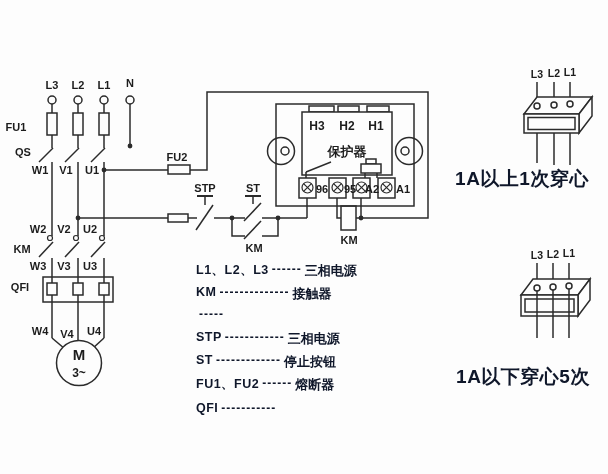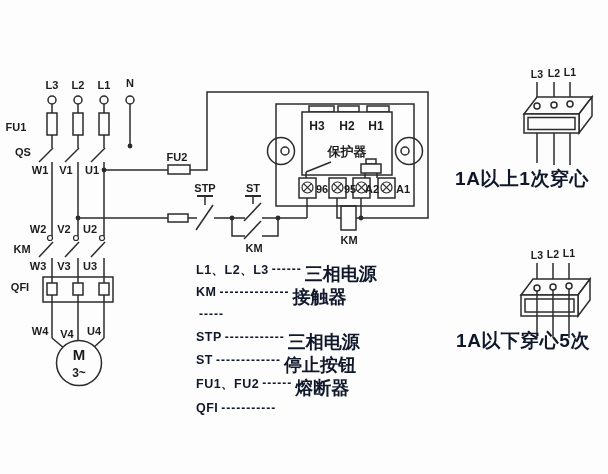--- a/index.html
+++ b/index.html
@@ -22,21 +22,21 @@
   .t13 { font:bold 13px "Liberation Sans", sans-serif; }
   .t15 { font:bold 15px "Liberation Sans", sans-serif; }
   .t10 { font:bold 10.5px "Liberation Sans", sans-serif; }
   
   .legend-row {
     position:absolute; left:196px; display:flex; align-items:flex-start;
     white-space:pre; color:#0f172a;
   }
   .lg-term { font-size:12.5px; font-weight:bold; letter-spacing:.5px; }
   .lg-dash { font-size:12px;  font-weight:bold; letter-spacing:1px; padding:0 3px; }
-  .lg-desc { font-size:18px; font-weight:bold; }
+  .lg-desc { font-size:13px; font-weight:bold; }
   .inset-caption {
     position:absolute; width:172px; text-align:center;
     font-size:19px; font-weight:bold; color:#0f172a; letter-spacing:.5px;
   }
 </style>
 </head>
 <body>
 
 <div id="stage">
 <svg width="608" height="474" viewBox="0 0 608 474">
@@ -287,14 +287,14 @@
     <span class="lg-term">FU1、FU2</span>
     <span class="lg-dash">------</span>
     <span class="lg-desc">熔断器</span>
   </div>
   <div class="legend-row" style="top:401px">
     <span class="lg-term">QFI</span>
     <span class="lg-dash">-----------</span>
   </div>
 
   <div class="inset-caption" style="left:436px; top:166px">1A以上1次穿心</div>
-  <div class="inset-caption" style="left:437px; top:328px">1A以下穿心5次</div>
+  <div class="inset-caption" style="left:437px; top:364px">1A以下穿心5次</div>
 </div>
 
 </body></html>

